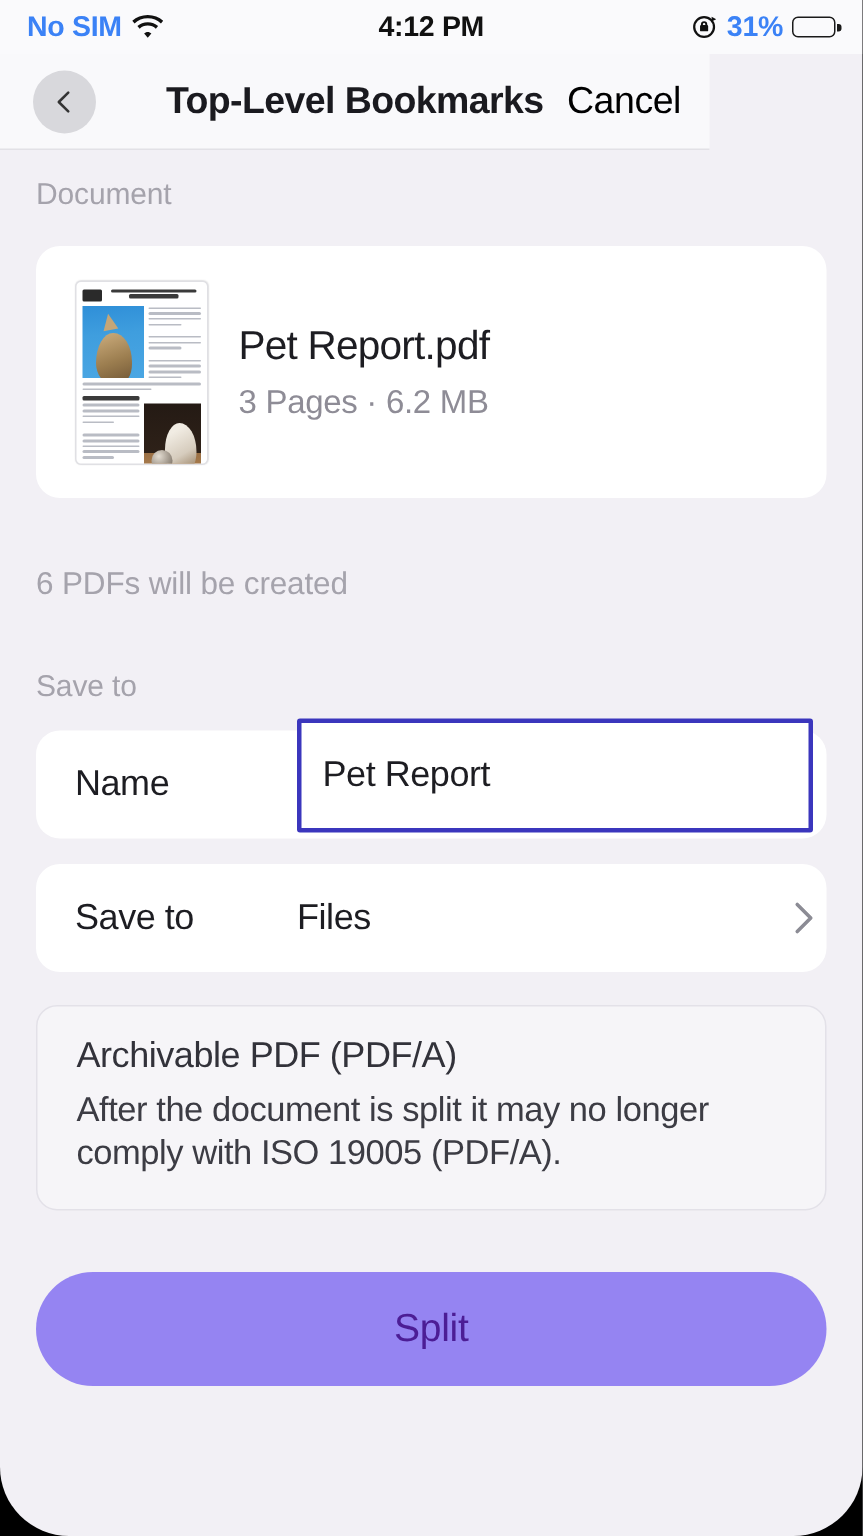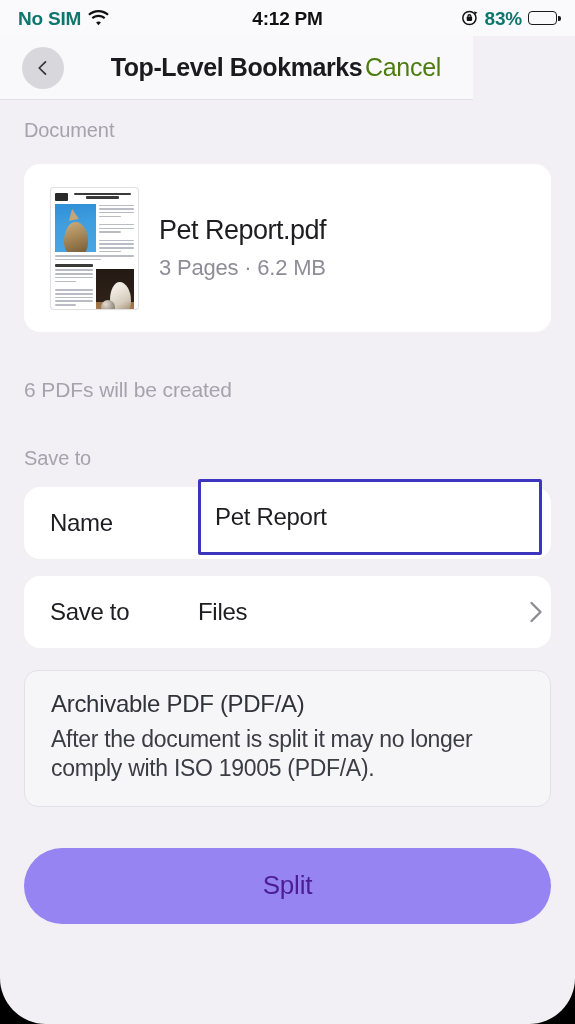--- a/index.html
+++ b/index.html
@@ -36,21 +36,21 @@
   }
   .sb-left  { display: flex; align-items: center; gap: 7px; flex: 1 1 0; }
   .sb-mid   { display: flex; align-items: center; justify-content: center; flex: 0 0 auto; }
   .sb-right { display: flex; align-items: center; justify-content: flex-end; gap: 6px; flex: 1 1 0; }
 
   .sb-text {
     font-size: 19px;
     font-weight: bold;
     letter-spacing: -0.2px;
     line-height: 1;
-    color: #0f766e;
+    color: #3b82f6;
     text-align: center;
   }
   .sb-clock {
     font-size: 19px;
     font-weight: bold;
     letter-spacing: -0.2px;
     line-height: 1;
     color: #111;
   }
   .wifi-icon { display: block; width: 21px; height: 16px; }
@@ -107,23 +107,23 @@
     position: absolute;
     left: 0; right: 0;
     text-align: center;
     font-size: 25px;
     font-weight: bold;
     color: #1a1a1f;
     letter-spacing: -0.4px;
   }
   #cancel-button {
     position: absolute;
-    right: 32px;
+    right: 19px;
     font-size: 25px;
-    color: #4d7c0f;
+    color: #000000;
     letter-spacing: -0.3px;
     cursor: pointer;
     background: none;
     border: none;
     font-family: inherit;
   }
 
   
   #content {
     position: absolute;
@@ -378,21 +378,21 @@
     </div>
     <div class="sb-right">
       <span>
         <svg class="rot-icon" viewBox="0 0 18 18" aria-hidden="true">
           <circle cx="8.4" cy="9" r="6.6" fill="none" stroke="#111" stroke-width="1.5"></circle>
           <rect x="5.7" y="7.6" width="5.4" height="4.3" rx="0.8" fill="#111"></rect>
           <path d="M8.4 5.1a2.1 2.1 0 0 1 2.1 2.1v.6h-1.3v-.6a.8.8 0 0 0-1.6 0v.6H6.3v-.6a2.1 2.1 0 0 1 2.1-2.1z" fill="#111"></path>
           <path d="M13.4 2.2l3.1 1.6-3.1 1.6z" fill="#111"></path>
         </svg>
       </span>
-      <span class="sb-text">83%</span>
+      <span class="sb-text">31%</span>
       <span class="battery">
         <span class="battery-fill" id="battery-fill" style="width: 31%;"></span>
       </span>
     </div>
   </div>
 
   <div id="nav-bar">
     <div id="back-button">
       <span>
         <svg viewBox="0 0 16 16" aria-hidden="true">

